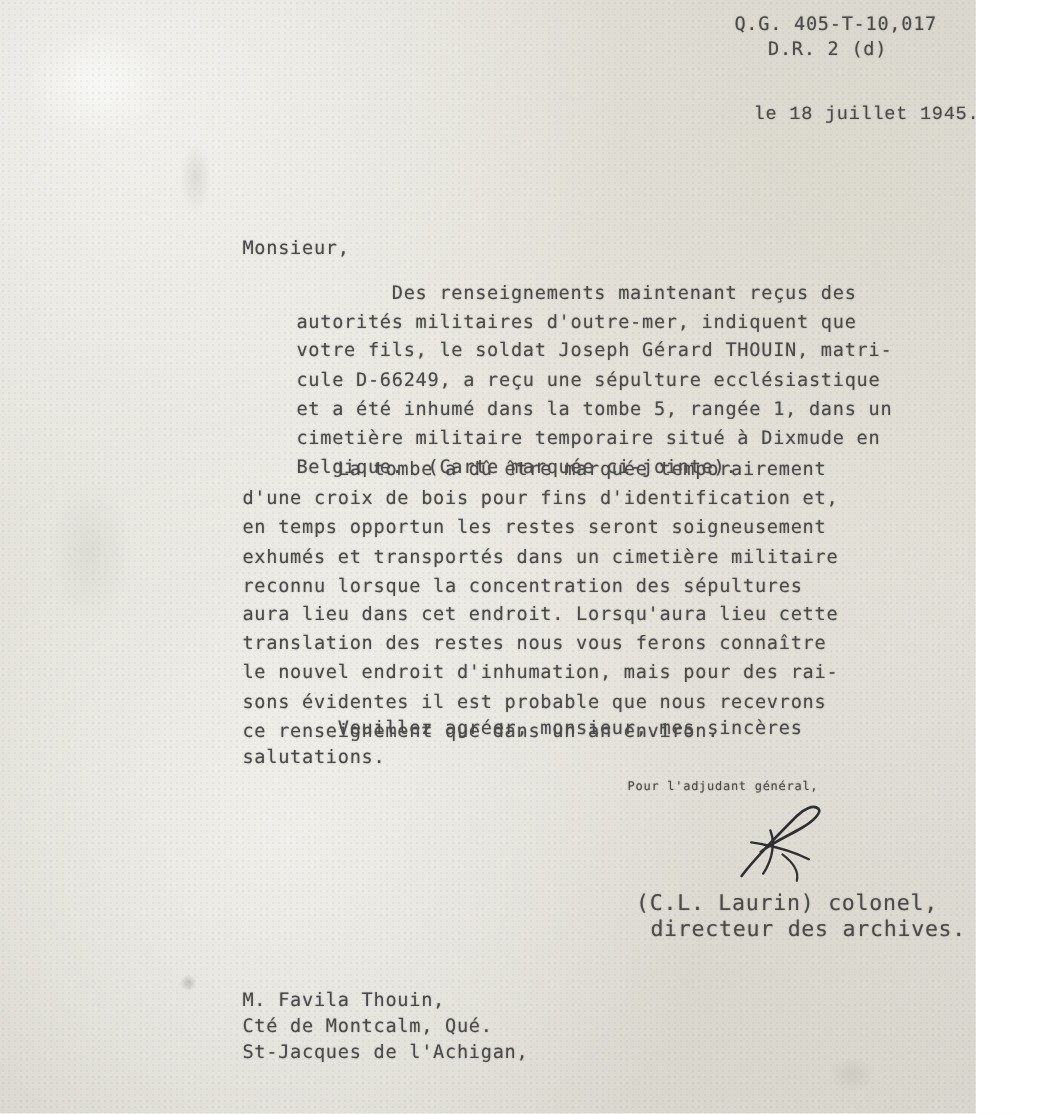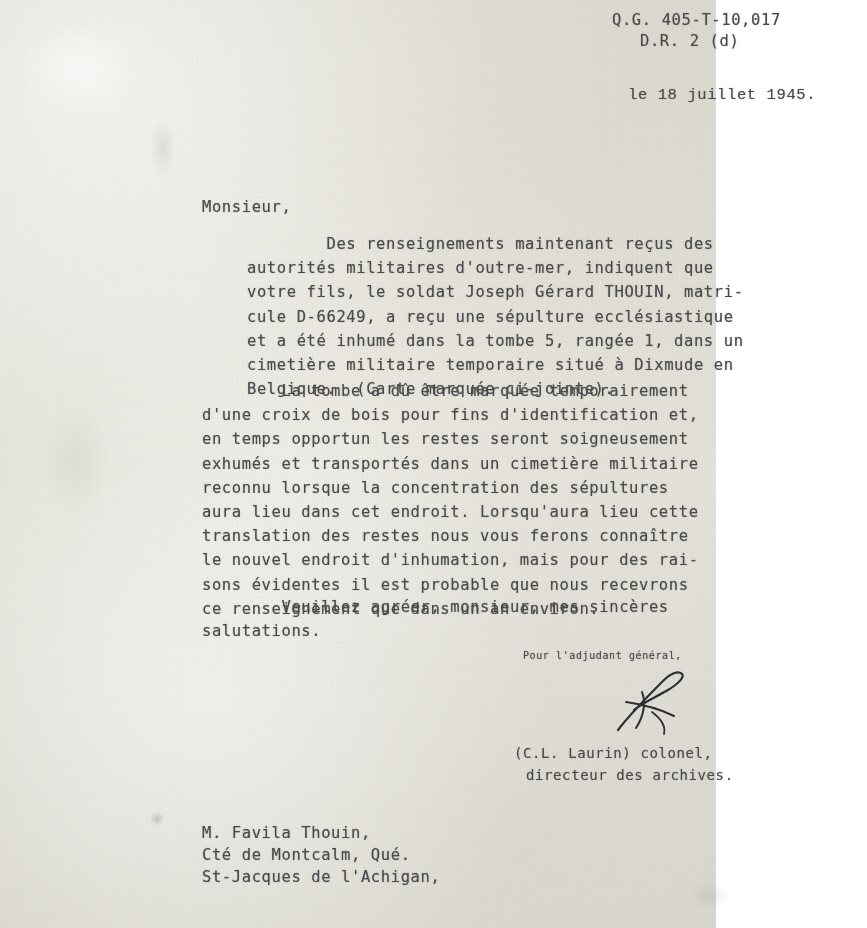--- a/index.html
+++ b/index.html
@@ -10,21 +10,21 @@
   body {
     width: 867px;
     height: 928px;
     font-family: "DejaVu Sans Mono", monospace;
     overflow: hidden;
   }
 
   
   #page {
     position: relative;
-    width: 716px;
+    width: 813px;
     height: 928px;
     background-color: #e9e8e2;
     background-image:
       radial-gradient(circle at 12% 8%, rgba(255,255,255,0.55) 0%, rgba(255,255,255,0) 38%),
       radial-gradient(circle at 85% 15%, rgba(214,210,198,0.55) 0%, rgba(214,210,198,0) 45%),
       radial-gradient(circle at 30% 75%, rgba(255,255,255,0.45) 0%, rgba(255,255,255,0) 40%),
       radial-gradient(circle at 70% 88%, rgba(209,206,196,0.5) 0%, rgba(209,206,196,0) 42%),
       radial-gradient(circle at 50% 45%, rgba(236,234,227,0.8) 0%, rgba(223,221,212,0.6) 60%, rgba(210,208,199,0.7) 100%);
     box-sizing: border-box;
     color: #3a3a3a;
@@ -90,22 +90,22 @@
   #closing-line {
     position: absolute;
     top: 650px;
     left: 523px;
     font-size: 10px;
   }
 
   #signature-block {
     position: absolute;
     top: 742px;
-    left: 514px;
-    font-size: 14px;
+    left: 530px;
+    font-size: 18px;
     line-height: 22px;
   }
   #signature-block .l2 { padding-left: 12px; }
 
   #address-block {
     position: absolute;
     top: 822px;
     left: 202px;
     font-size: 15.5px;
     line-height: 22px;

